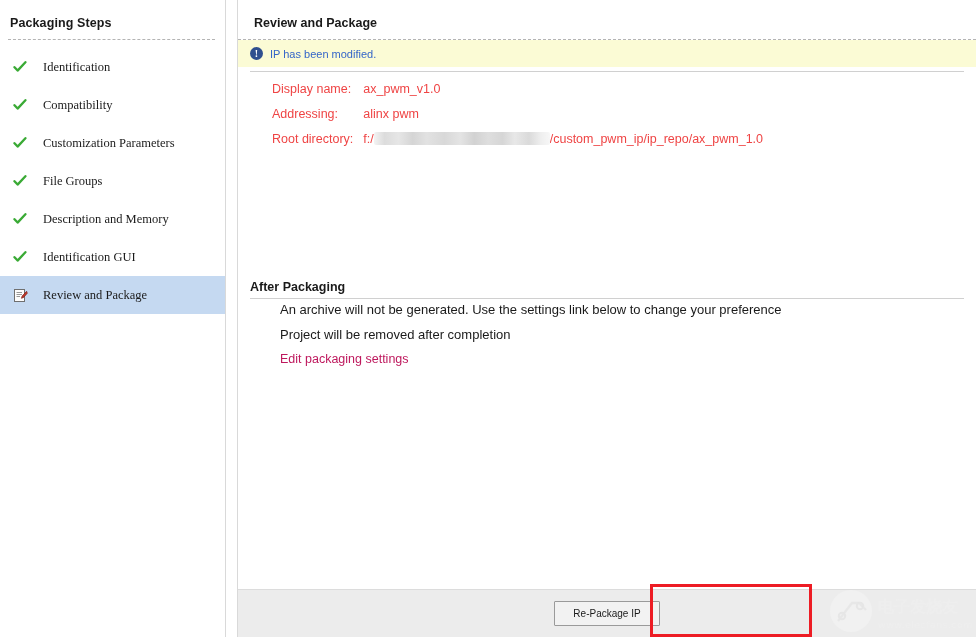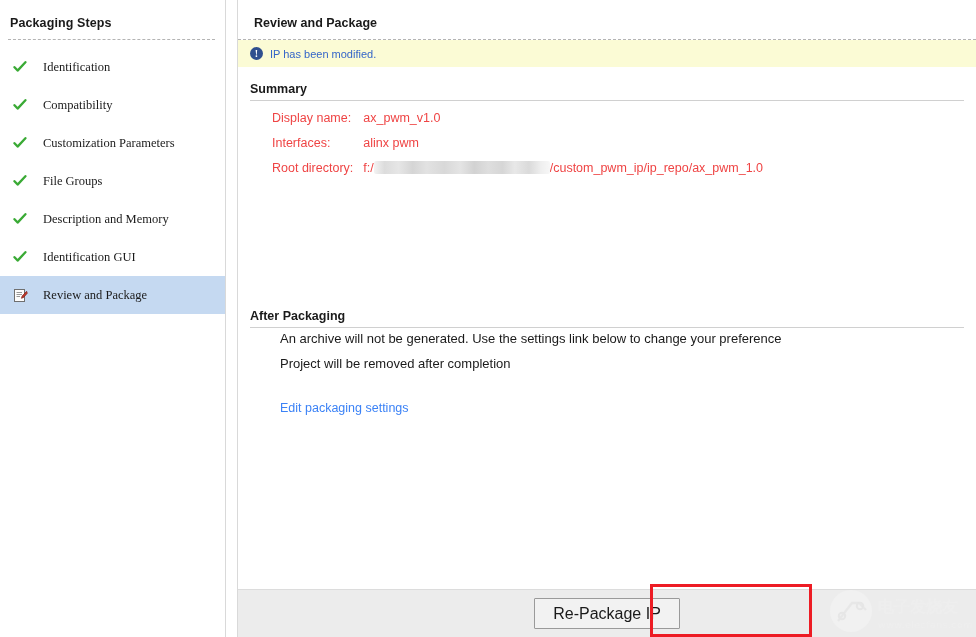--- a/index.html
+++ b/index.html
@@ -185,47 +185,46 @@
   .after-block {
     padding-top: 3px;
   }
   .after-line {
     font-size: 13px;
     color: #1a1a1a;
     padding: 0 0 10px 30px;
   }
   .after-link {
     font-size: 12.5px;
-    color: #3b82f6;
+    color: #be185d;
     padding: 0 0 0 30px;
     text-decoration: none;
     cursor: pointer;
     display: inline-block;
-    margin-top: 20px;
   }
 
   .spacer-gap { height: 108px; }
 
   
   .bottom-bar {
     height: 47px;
     flex: 0 0 47px;
     background: #ececec;
     border-top: 1px solid #dcdcdc;
     display: flex;
     align-items: center;
     justify-content: center;
     position: relative;
   }
   .repack-btn {
     background: #f2f2f2;
     border: 1px solid #9a9a9a;
     border-radius: 1px;
     font-family: "Liberation Sans", sans-serif;
-    font-size: 16px;
+    font-size: 10px;
     color: #1a1a1a;
     padding: 6px 18px;
     cursor: pointer;
     line-height: 1.1;
   }
   .highlight-box {
     position: absolute;
     left: 650px;
     top: 584px;
     width: 162px;
@@ -337,31 +336,30 @@
     <div class="right-title">Review and Package</div>
     <div class="right-dashed"></div>
 
     <div class="notice-bar">
       <span class="notice-icon">!</span>
       <span class="notice-text">IP has been modified.</span>
     </div>
 
     <div class="content-area">
 
-      <div class="section-head">Summary</div>
       <div class="section-rule"></div>
 
       <table class="field-table">
         <tbody>
             <tr>
           <td class="field-label">Display name:</td>
           <td class="field-value">ax_pwm_v1.0</td>
         </tr>
         <tr>
-          <td class="field-label">Interfaces:</td>
+          <td class="field-label">Addressing:</td>
           <td class="field-value">alinx pwm</td>
         </tr>
         <tr>
           <td class="field-label">Root directory:</td>
           <td class="field-value"><span>f:/</span><span class="redact"></span><span>/custom_pwm_ip/ip_repo/ax_pwm_1.0</span></td>
         </tr>
       </tbody>
         </table>
 
       <div class="spacer-gap"></div>

